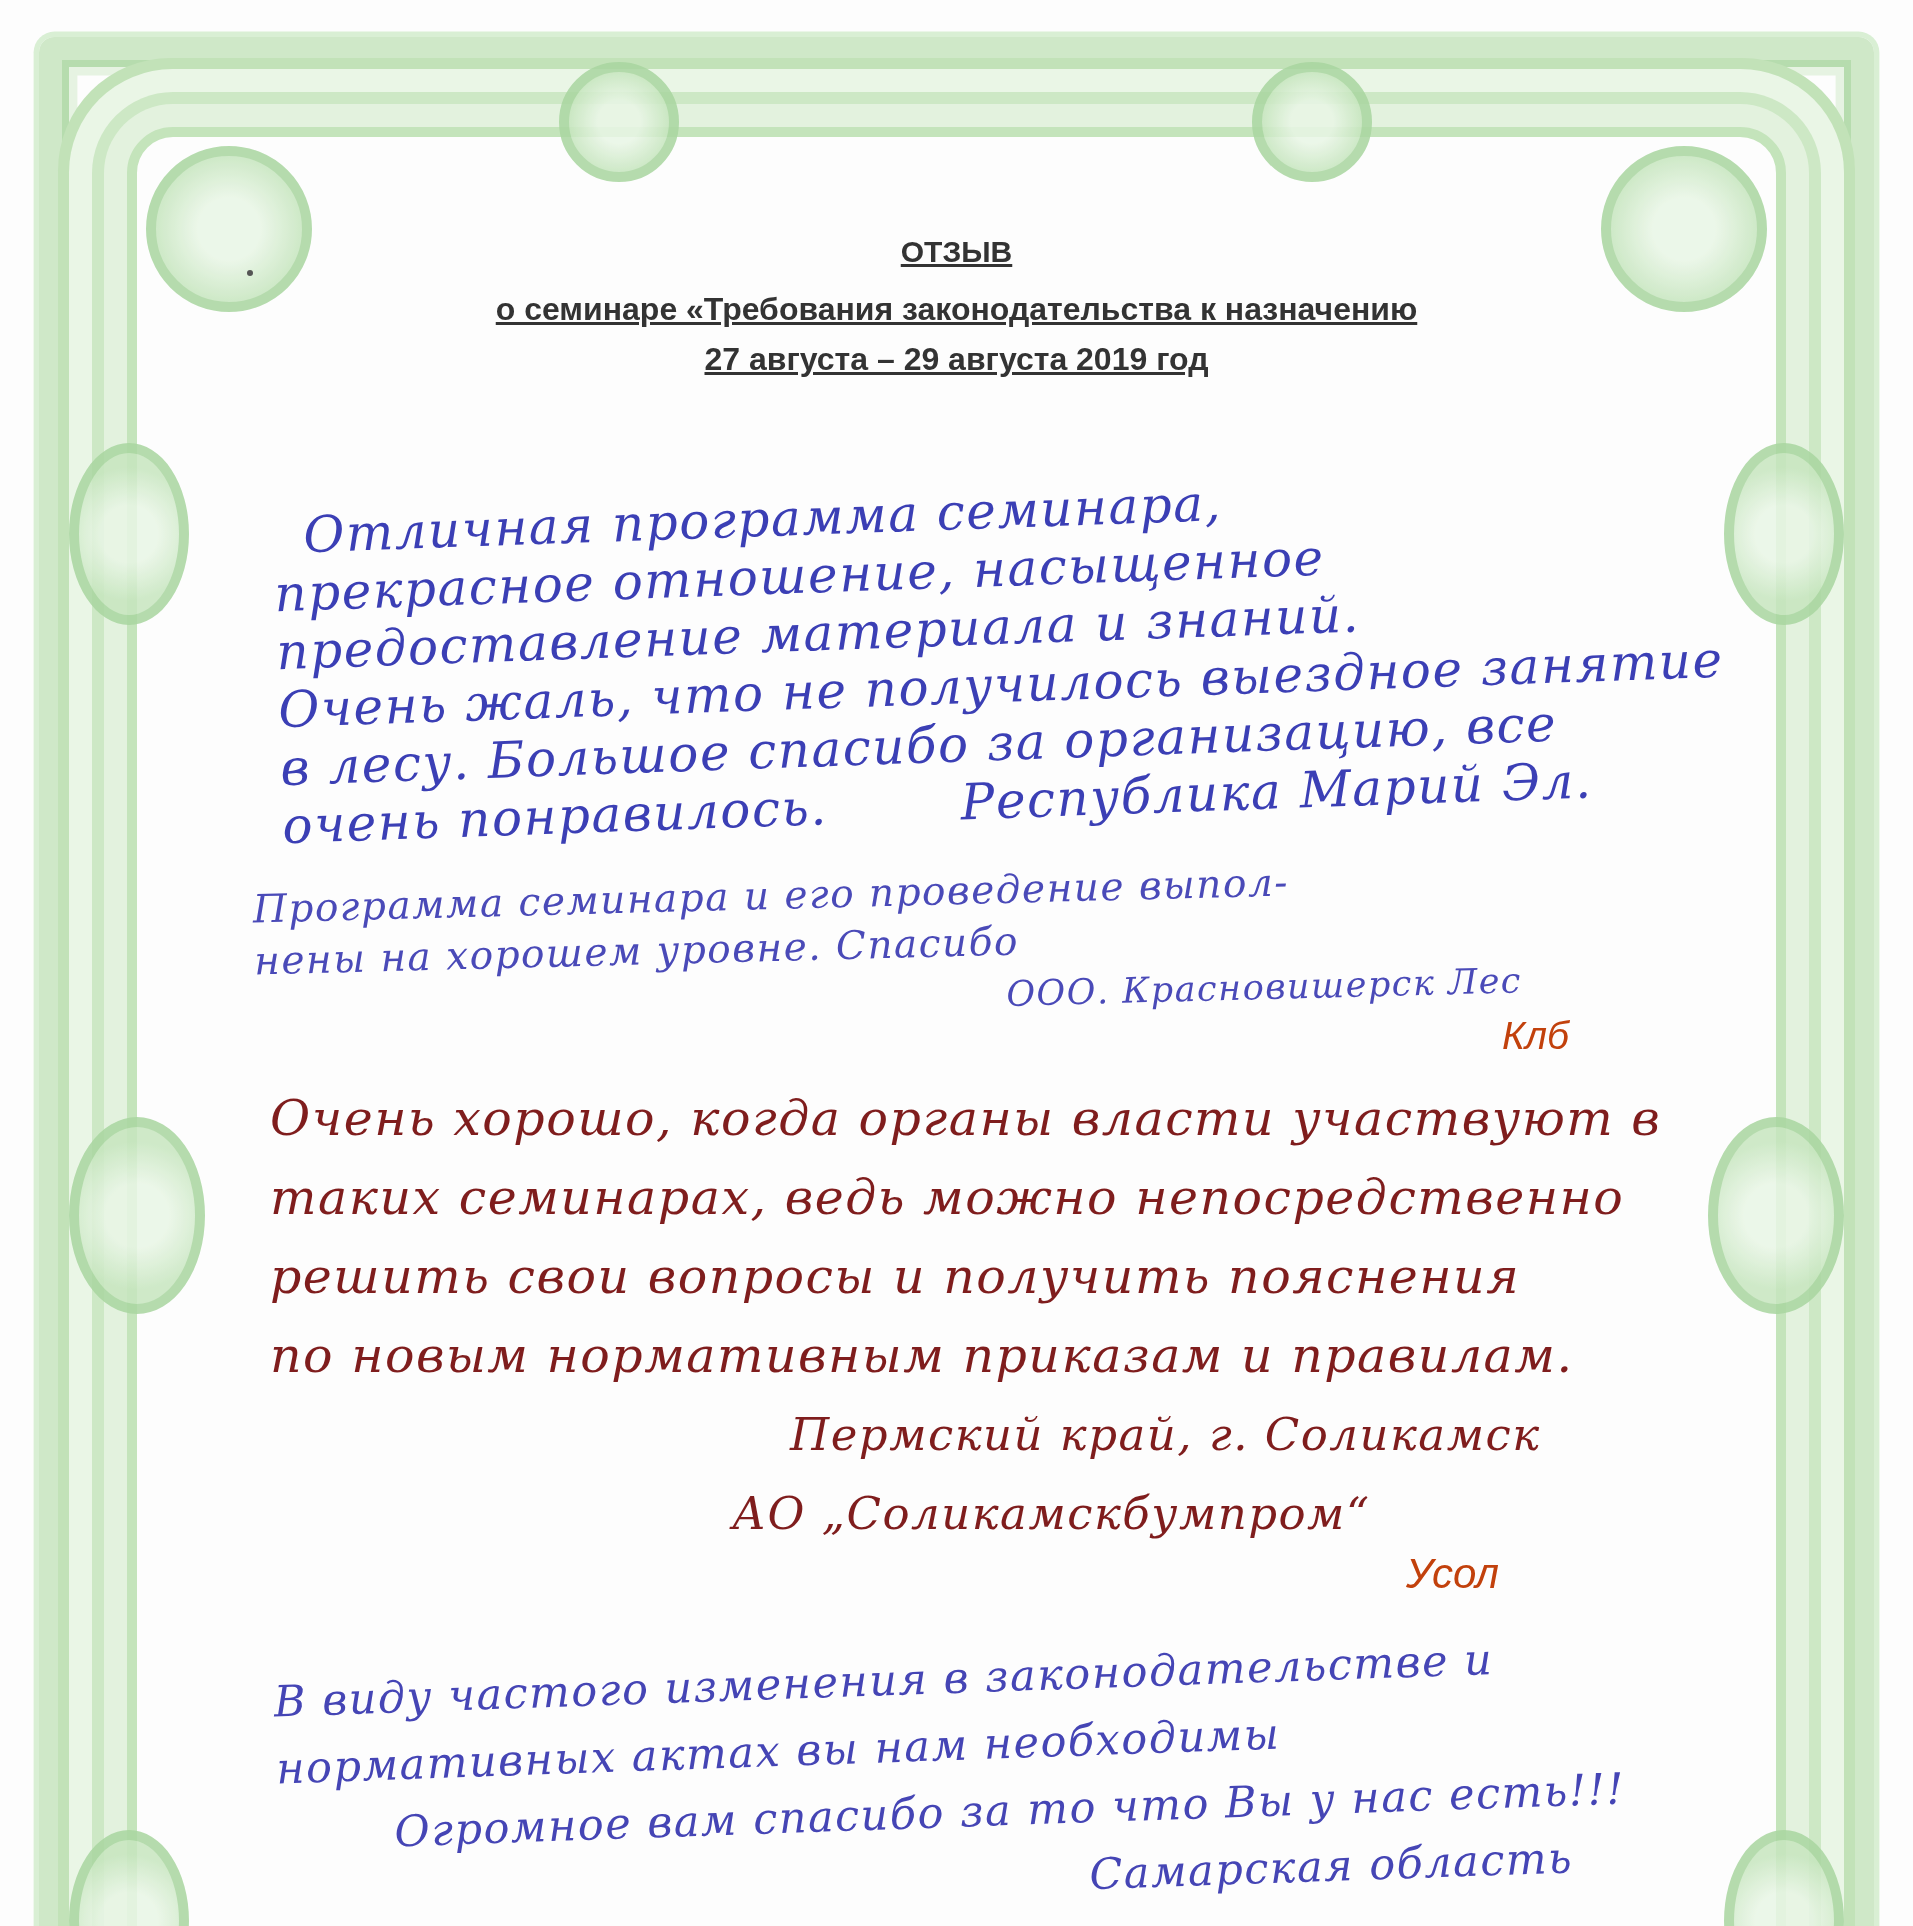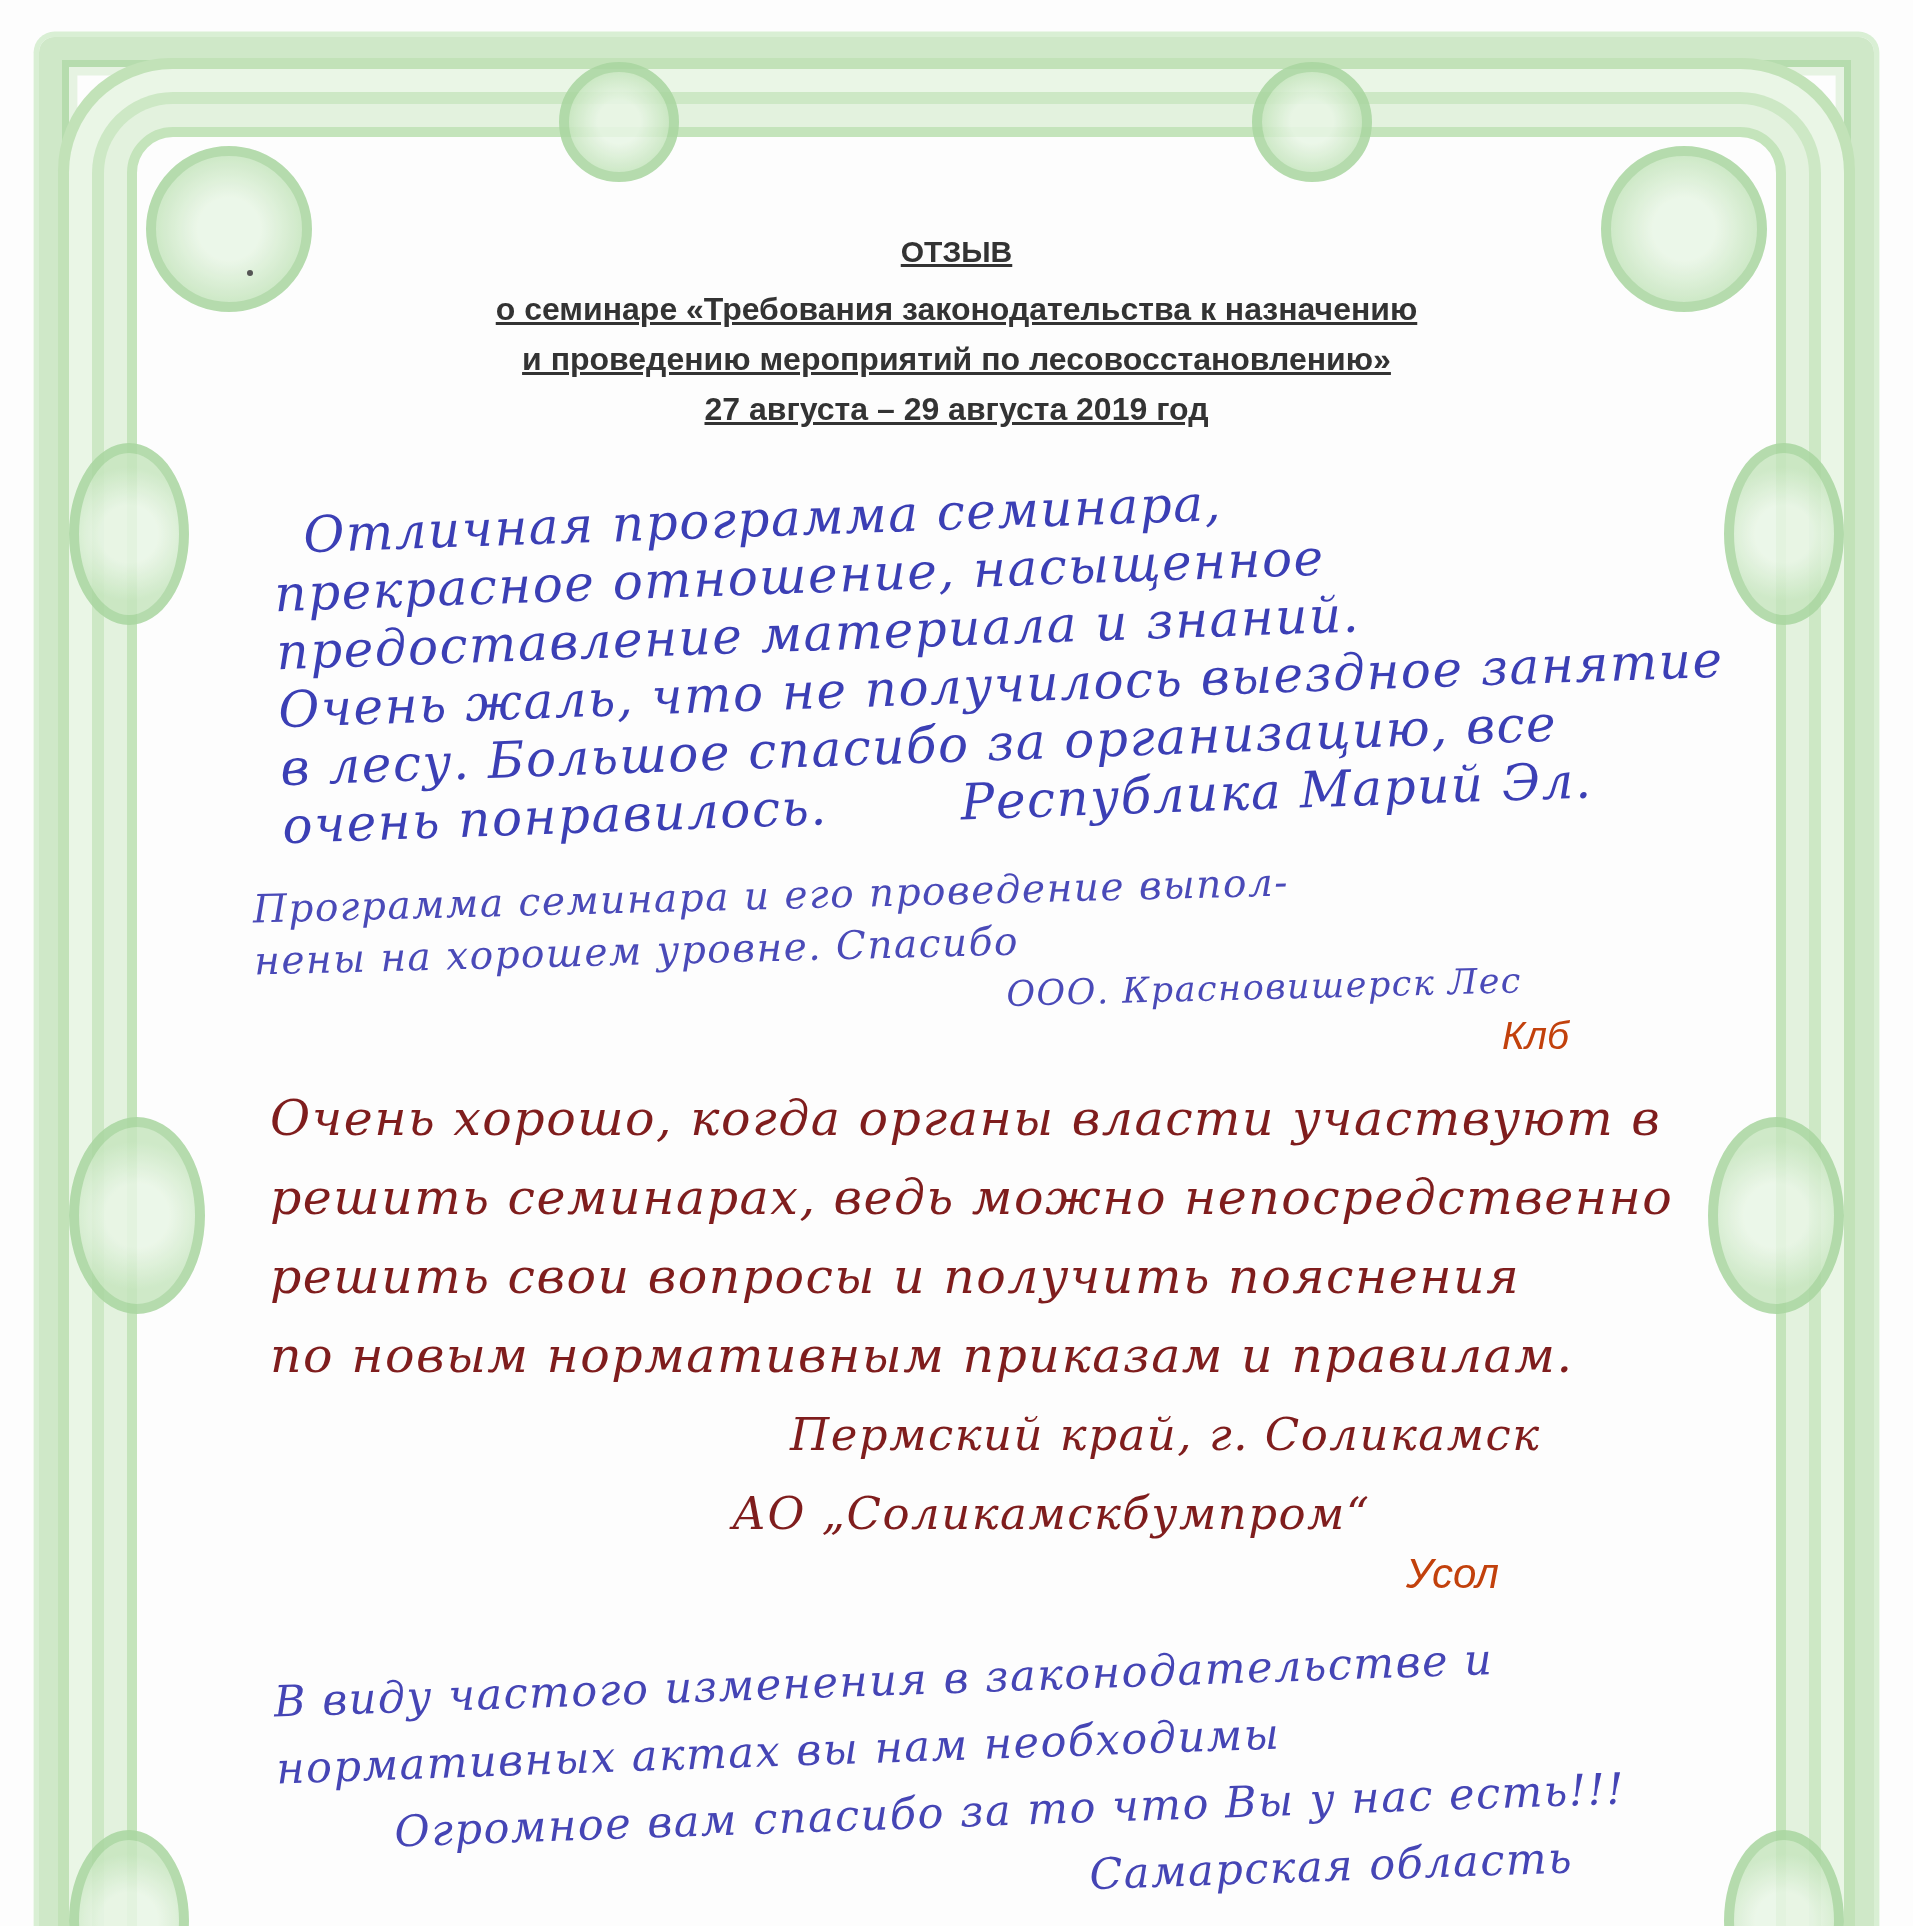--- a/index.html
+++ b/index.html
@@ -63,21 +63,20 @@
 <div class="ornament" style="left:69px;top:443px;width:100px;height:162px;"></div>
 <div class="ornament" style="right:69px;top:443px;width:100px;height:162px;"></div>
 <div class="ornament" style="left:69px;top:1830px;width:100px;height:162px;"></div>
 <div class="ornament" style="right:69px;top:1830px;width:100px;height:162px;"></div>
 
 <div class="dust" style="left:247px;top:270px;"></div>
 
 <div class="title-block">
   <div class="t1">ОТЗЫВ</div>
   <div class="t2">о семинаре «Требования законодательства к назначению</div>
-  <div class="t2">и проведению мероприятий по лесовосстановлению»</div>
   <div class="t2">27 августа – 29 августа 2019 год</div>
 </div>
 
 <div class="hand c1">
   <span class="line" style="padding-left:31px;">Отличная программа семинара,</span>
   <span class="line">прекрасное отношение, насыщенное</span>
   <span class="line">предоставление материала и знаний.</span>
   <span class="line">Очень жаль, что не получилось выездное занятие</span>
   <span class="line">в лесу. Большое спасибо за организацию, все</span>
   <span class="line">
@@ -88,21 +87,21 @@
 
 <div class="hand c2">
   <span class="line">Программа семинара и его проведение выпол-</span>
   <span class="line">нены на хорошем уровне. Спасибо</span>
   <span class="line" style="padding-left:751px;font-size:35px;">ООО. Красновишерск Лес</span>
 </div>
 <div class="sign-mark" style="left:1502px;top:986px;font-size:39px;">Клб</div>
 
 <div class="hand c3">
   <span class="line">Очень хорошо, когда органы власти участвуют в</span>
-  <span class="line">решить семинарах, ведь можно непосредственно</span>
+  <span class="line">таких семинарах, ведь можно непосредственно</span>
   <span class="line">решить свои вопросы и получить пояснения</span>
   <span class="line">по новым нормативным приказам и правилам.</span>
   <span class="line" style="padding-left:520px;font-size:45px;">Пермский край, г. Соликамск</span>
   <span class="line" style="padding-left:462px;font-size:45px;">АО „Соликамскбумпром“</span>
 </div>
 <div class="sign-mark" style="left:1406px;top:1522px;font-size:42px;">Усол</div>
 
 <div class="hand c4">
   <span class="line">В виду частого изменения в законодательстве и</span>
   <span class="line">нормативных актах вы нам необходимы</span>

